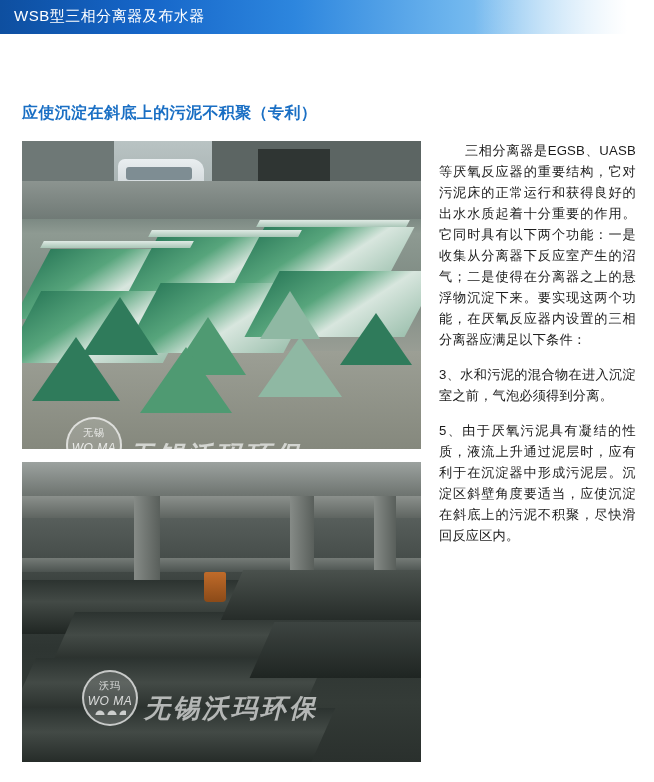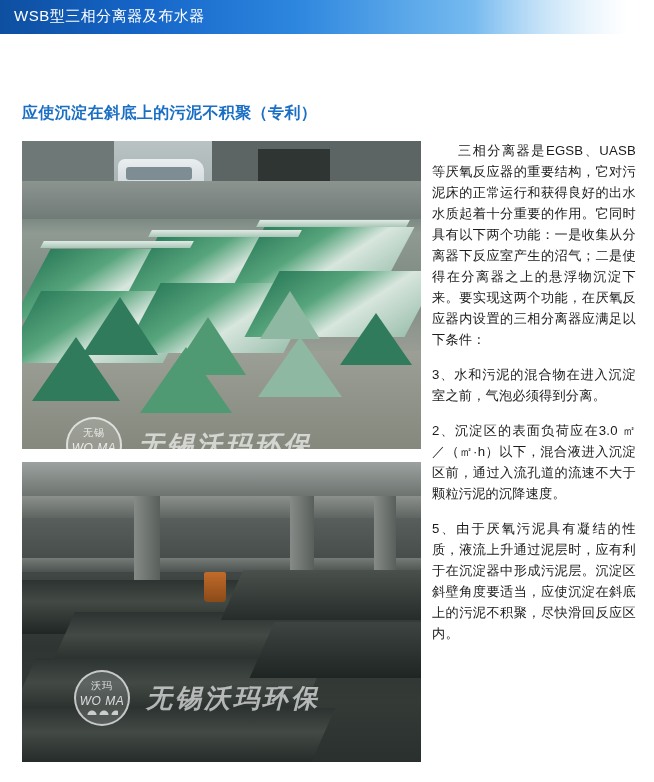--- a/index.html
+++ b/index.html
@@ -145,22 +145,22 @@
   .bp-bucket {
     position: absolute;
     background: linear-gradient(to bottom, #c06b2a, #8b4a18);
     border-radius: 2px 2px 4px 4px;
   }
 
   
   .watermark {
     position: absolute;
     display: flex;
-    align-items: center;
-    gap: 16px;
+    align-items: flex-end;
+    gap: 6px;
     opacity: 0.82;
     pointer-events: none;
   }
   .wm-logo {
     width: 56px; height: 56px;
     border-radius: 50%;
     border: 2px solid rgba(255,255,255,0.85);
     background: rgba(255,255,255,0.18);
     position: relative;
     flex: 0 0 auto;
@@ -195,21 +195,21 @@
     position: absolute;
     left: 432px;
     top: 140px;
     width: 204px;
   }
   .para {
     font-size: 13.2px;
     line-height: 21px;
     color: #1b1b1b;
     text-align: justify;
-    margin: 0 0 14px 0;
+    margin: 0 0 14px 7px;
     letter-spacing: 0.2px;
   }
   .para.first { text-indent: 26px; }
 </style>
 </head>
 <body>
 
 <div class="header-banner">
   <div class="tail"></div>
 </div>
@@ -264,28 +264,27 @@
 
   <div class="bp-wedge" style="left:-20px; top:118px; width:230px; height:54px;"></div>
   <div class="bp-wedge" style="left:40px;  top:150px; width:250px; height:58px;"></div>
   <div class="bp-wedge" style="left:0px;   top:196px; width:290px; height:62px;"></div>
   <div class="bp-wedge" style="left:-30px; top:246px; width:330px; height:60px;"></div>
   <div class="bp-wedge" style="left:210px; top:108px; width:200px; height:50px;background:linear-gradient(to bottom,#4a514d,#262c29);"></div>
   <div class="bp-wedge" style="left:240px; top:160px; width:190px; height:56px;background:linear-gradient(to bottom,#3d4441,#1f2522);"></div>
 
   <div class="bp-bucket" style="left:182px; top:110px; width:22px; height:30px;"></div>
 
-  <div class="watermark" style="left:52px; top:208px;">
+  <div class="watermark" style="left:60px; top:208px;">
     <div class="wm-logo">
       <div class="wm-cn">沃玛</div>
       <div class="wm-en">WO MA</div>
       <div class="wm-wave"></div>
     </div>
     <div class="wm-text">无锡沃玛环保</div>
   </div>
 </div>
 
 <div class="text-col">
   <p class="para first">三相分离器是EGSB、UASB等厌氧反应器的重要结构，它对污泥床的正常运行和获得良好的出水水质起着十分重要的作用。它同时具有以下两个功能：一是收集从分离器下反应室产生的沼气；二是使得在分离器之上的悬浮物沉淀下来。要实现这两个功能，在厌氧反应器内设置的三相分离器应满足以下条件：</p>
   <p class="para">3、水和污泥的混合物在进入沉淀室之前，气泡必须得到分离。</p>
-  <p class="para">2、沉淀区的表面负荷应在3.0 ㎡／（㎡·h）以下，混合液进入沉淀区前，通过入流孔道的流速不大于颗粒污泥的沉降速度。</p>
   <p class="para">5、由于厌氧污泥具有凝结的性质，液流上升通过泥层时，应有利于在沉淀器中形成污泥层。沉淀区斜壁角度要适当，应使沉淀在斜底上的污泥不积聚，尽快滑回反应区内。</p>
 </div>
 
 </body></html>

